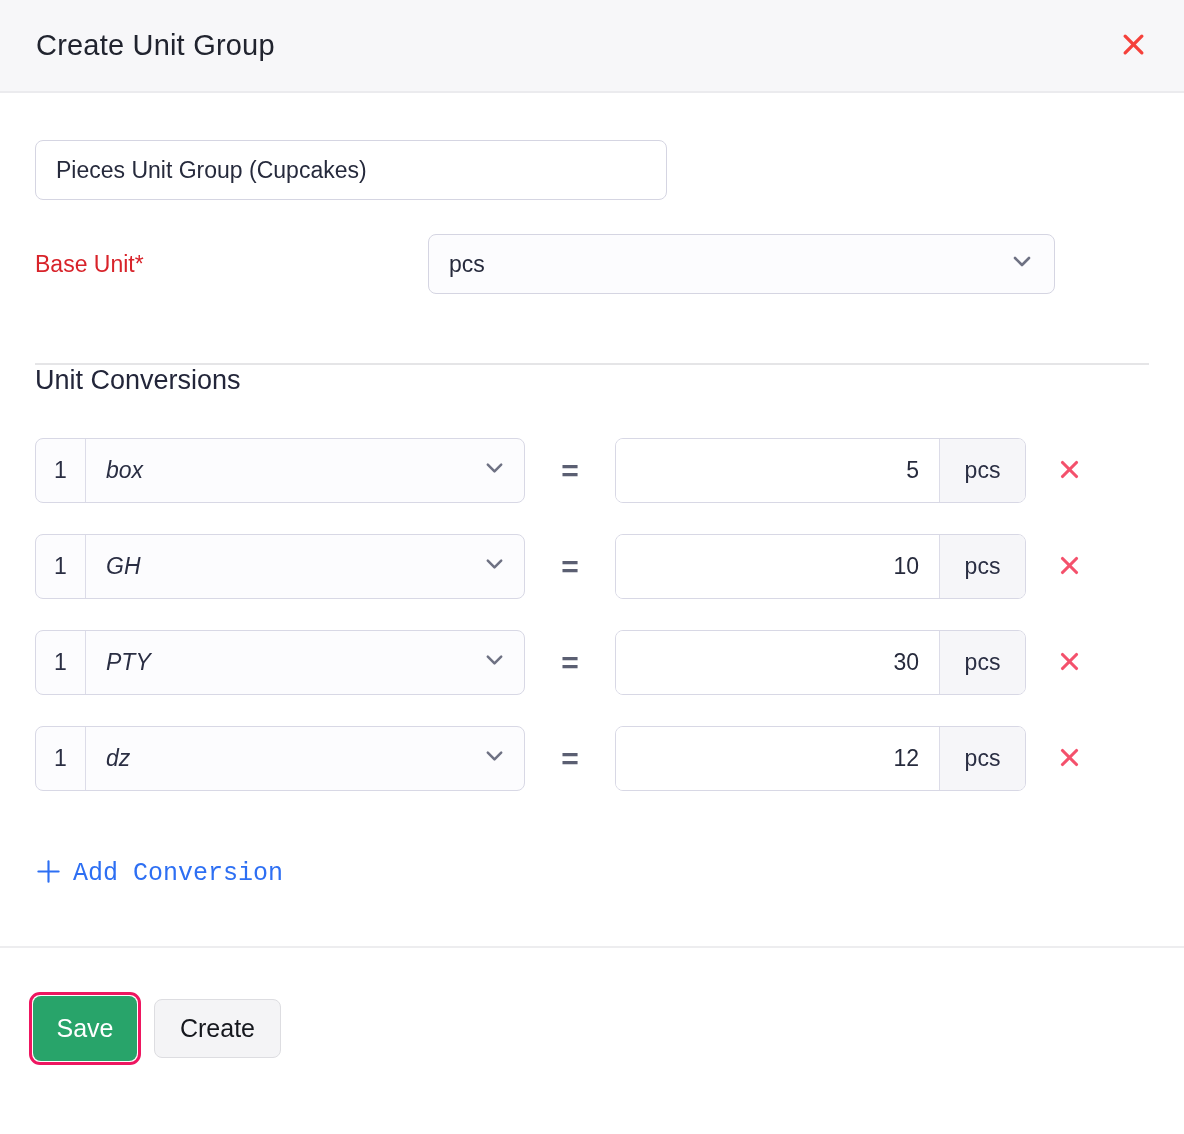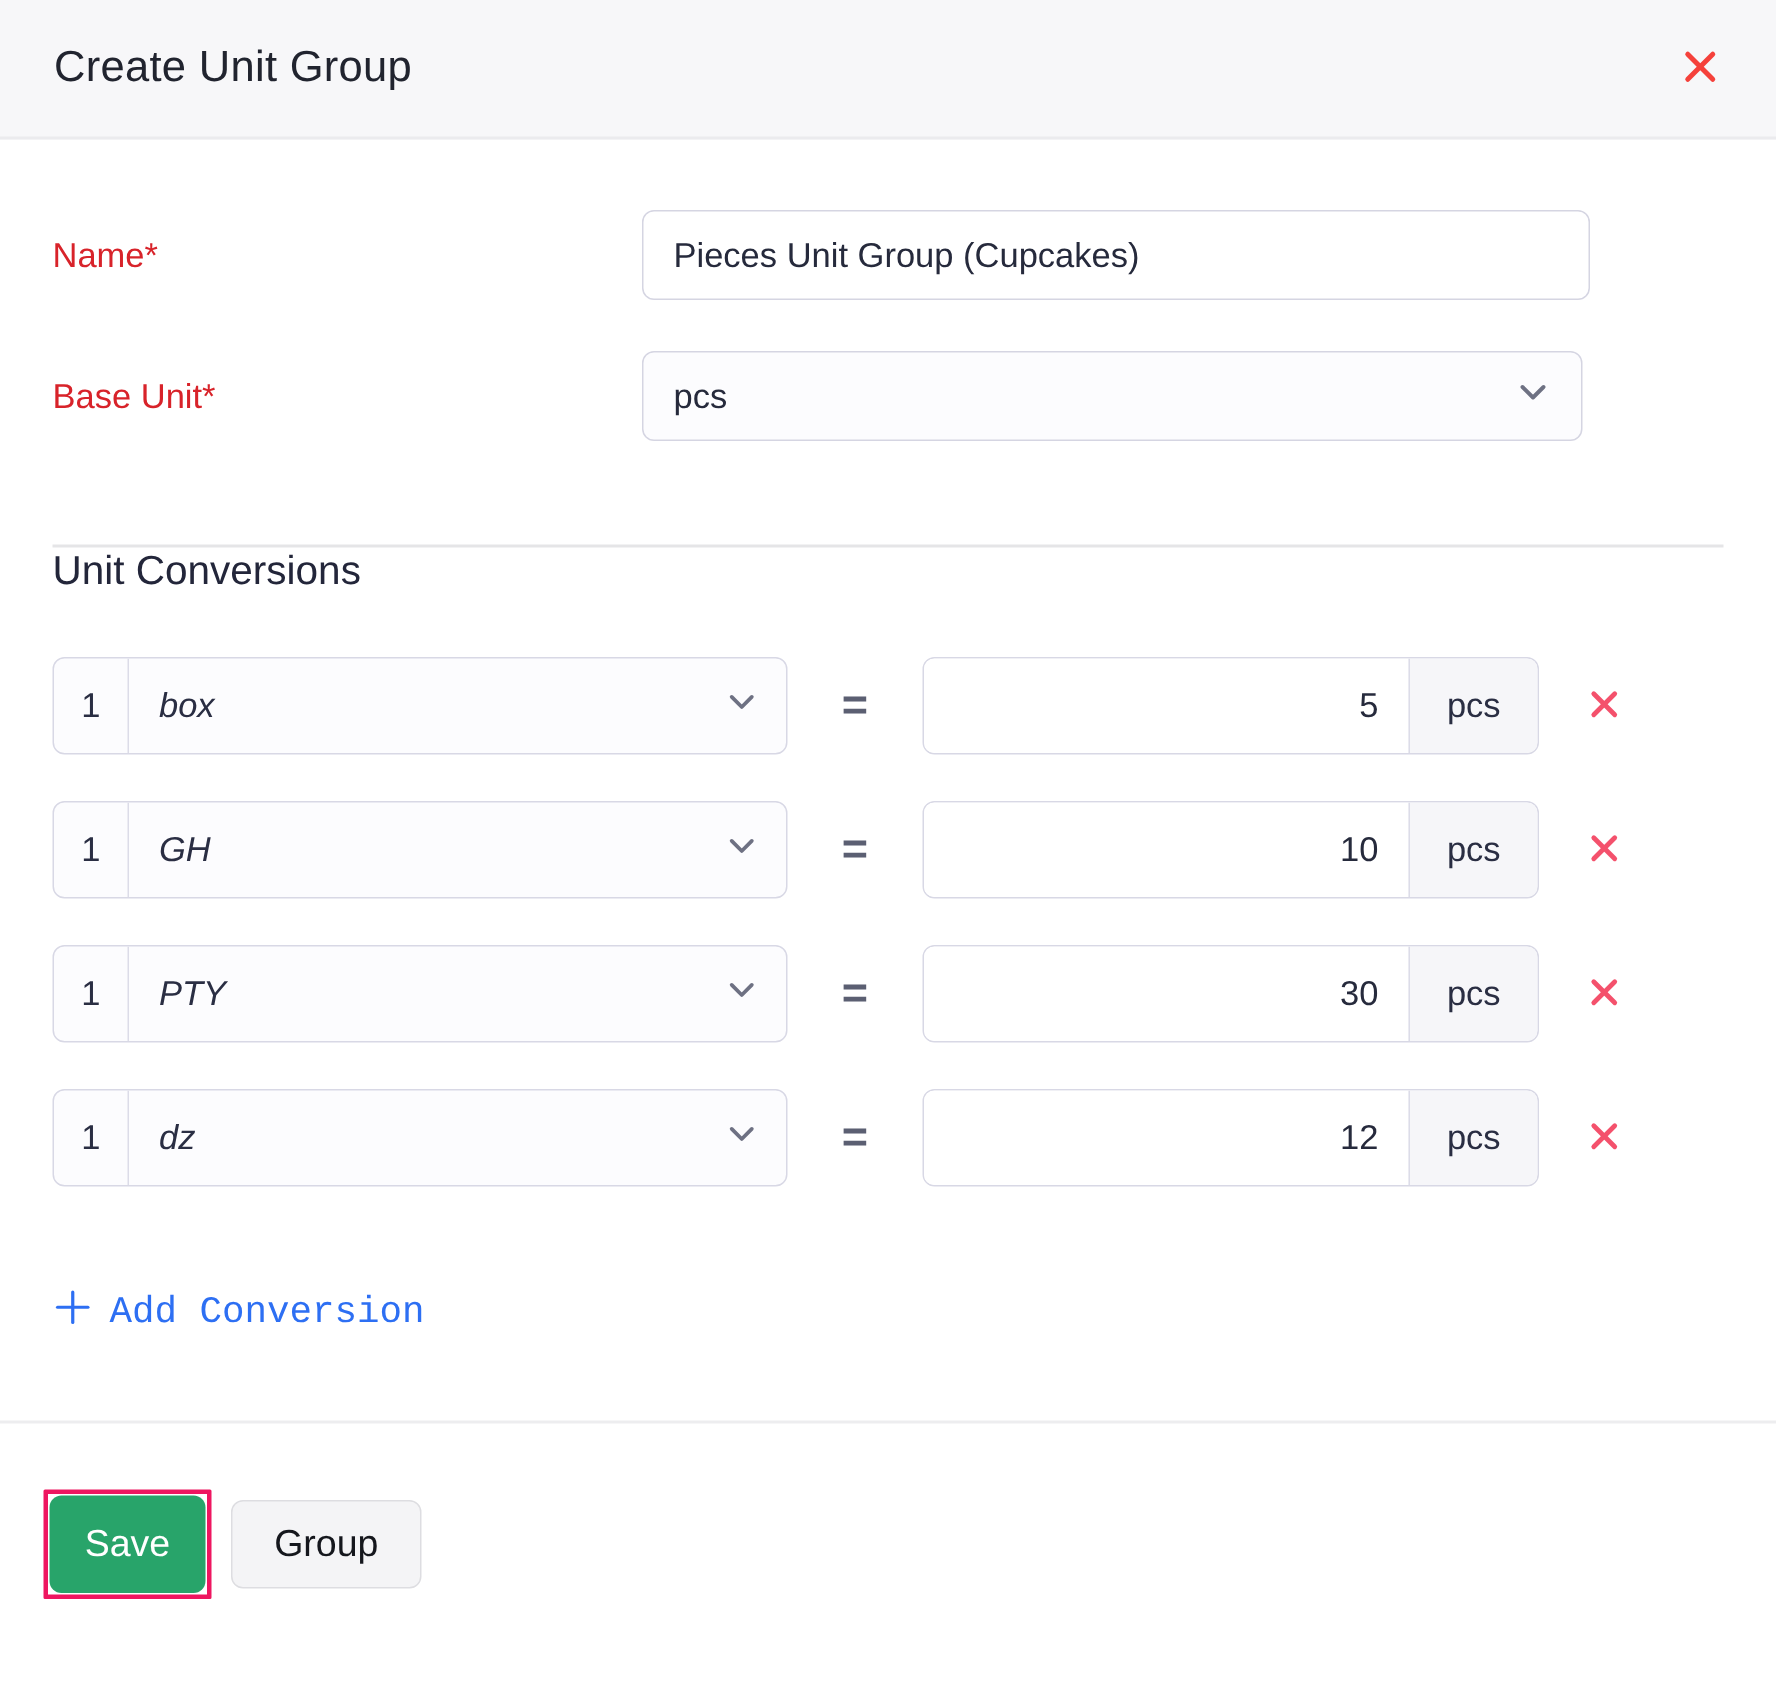--- a/index.html
+++ b/index.html
@@ -48,21 +48,21 @@
     display:flex; align-items:center; }
 
   .add-link { margin-top:36px; display:inline-flex; align-items:center; gap:11px;
     background:none; border:none; cursor:pointer; color:#2d6ff3; font-family:Liberation Mono, monospace; }
   .add-label { font-size:25px; color:#2d6ff3; }
 
   .divider-full { border:none; border-top:2px solid #ededef; margin:57px 0 0 0; }
 
   
   .modal-footer { display:flex; align-items:center; padding:44px 0 0 29px; }
-  .save-highlight { border:3px solid #ee1660; border-radius:1px; padding:1px; display:inline-flex; }
+  .save-highlight { border:3px solid #ee1660; border-radius:11px; padding:1px; display:inline-flex; }
   .save-btn { width:104px; height:65px; background:#28a46a; border:none; border-radius:8px;
     color:#ffffff; font-family:inherit; font-size:25px; cursor:pointer; }
   .cancel-btn { margin-left:13px; width:127px; height:59px; background:#f4f4f6;
     border:1px solid #dddde1; border-radius:8px; color:#15171d; font-family:inherit;
     font-size:25px; cursor:pointer; }
 </style>
 </head>
 <body>
 
 <div class="modal">
@@ -75,21 +75,20 @@
           <line x1="4" y1="4" x2="20" y2="20"></line>
           <line x1="20" y1="4" x2="4" y2="20"></line>
         </svg>
       </span>
     </button>
   </div>
 
   <div class="modal-body">
 
     <div class="form-row name-row">
-      <label class="form-label">Name*</label>
       <input class="text-input" type="text" value="Pieces Unit Group (Cupcakes)" style="">
     </div>
 
     <div class="form-row base-row">
       <label class="form-label">Base Unit*</label>
       <div class="select-box">
         <span>pcs</span>
         <span>
           <svg width="24" height="24" viewBox="0 0 24 24" fill="none" stroke="#6e7183" stroke-width="2.6" stroke-linecap="round" stroke-linejoin="round">
             <polyline points="5,9 12,16 19,9"></polyline>
@@ -225,16 +224,16 @@
     </button>
 
   </div>
 
   <hr class="divider-full">
 
   <div class="modal-footer">
     <span class="save-highlight">
       <button class="save-btn">Save</button>
     </span>
-    <button class="cancel-btn">Group</button>
+    <button class="cancel-btn">Create</button>
   </div>
 
 </div>
 
 </body></html>

